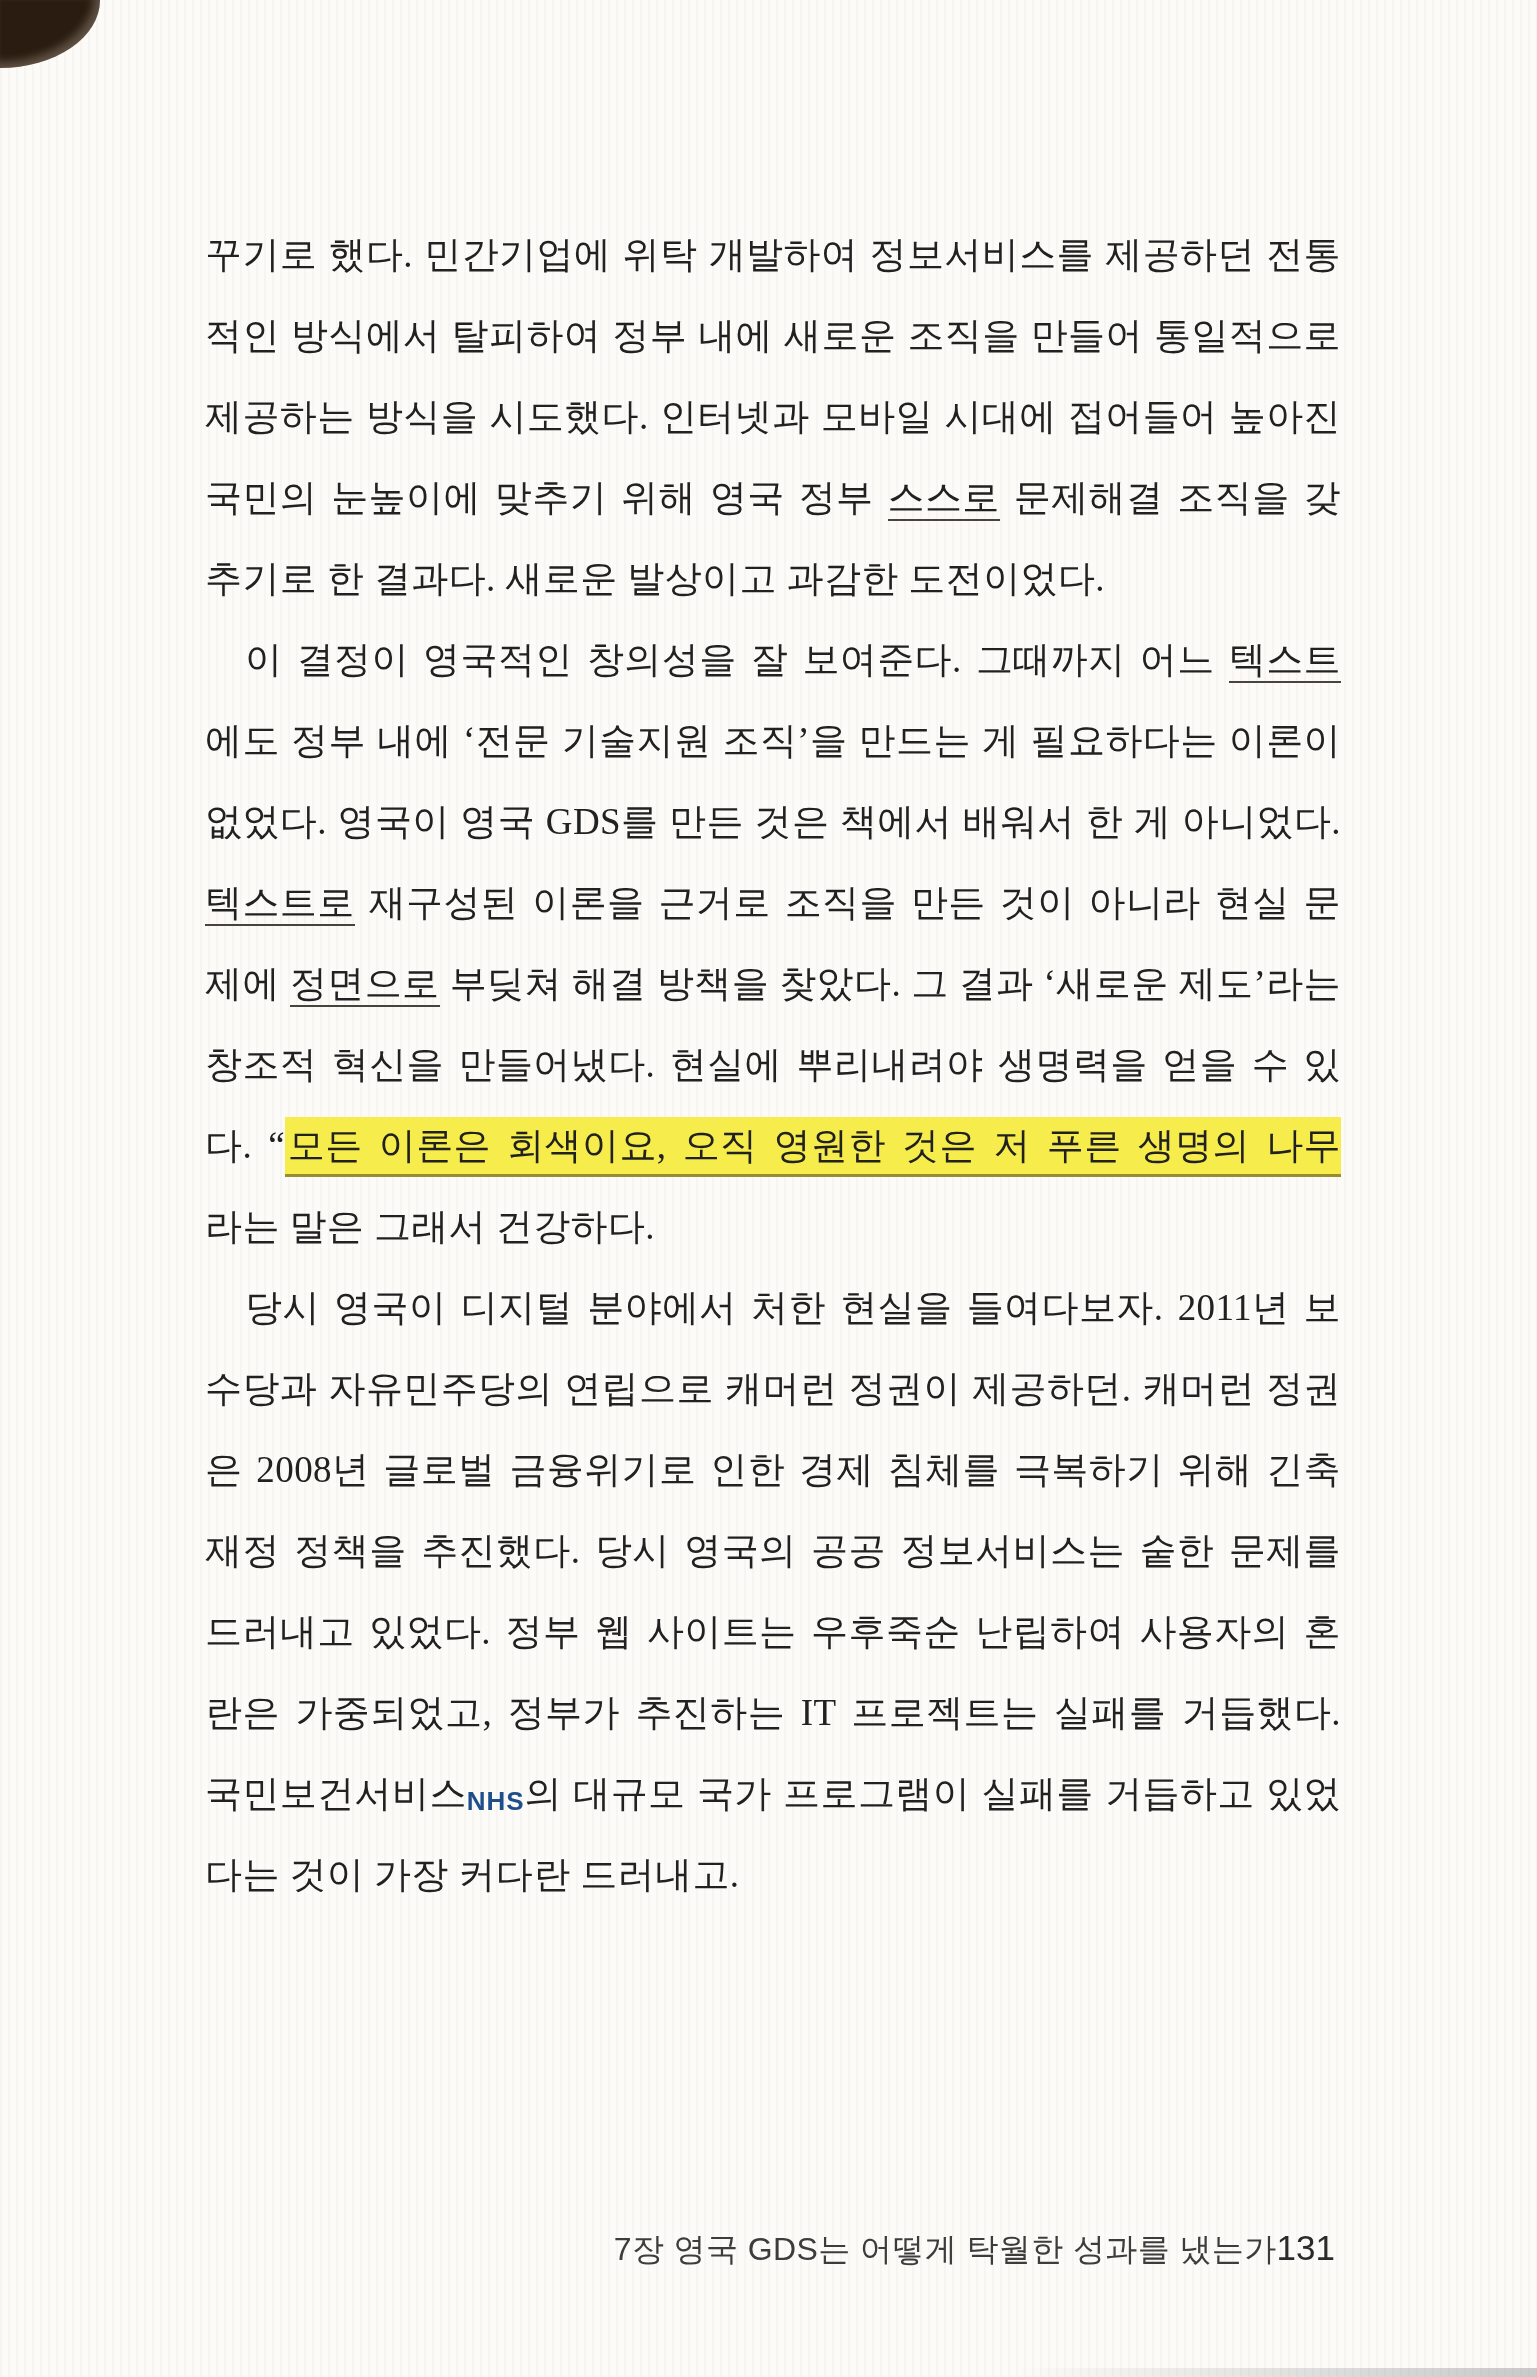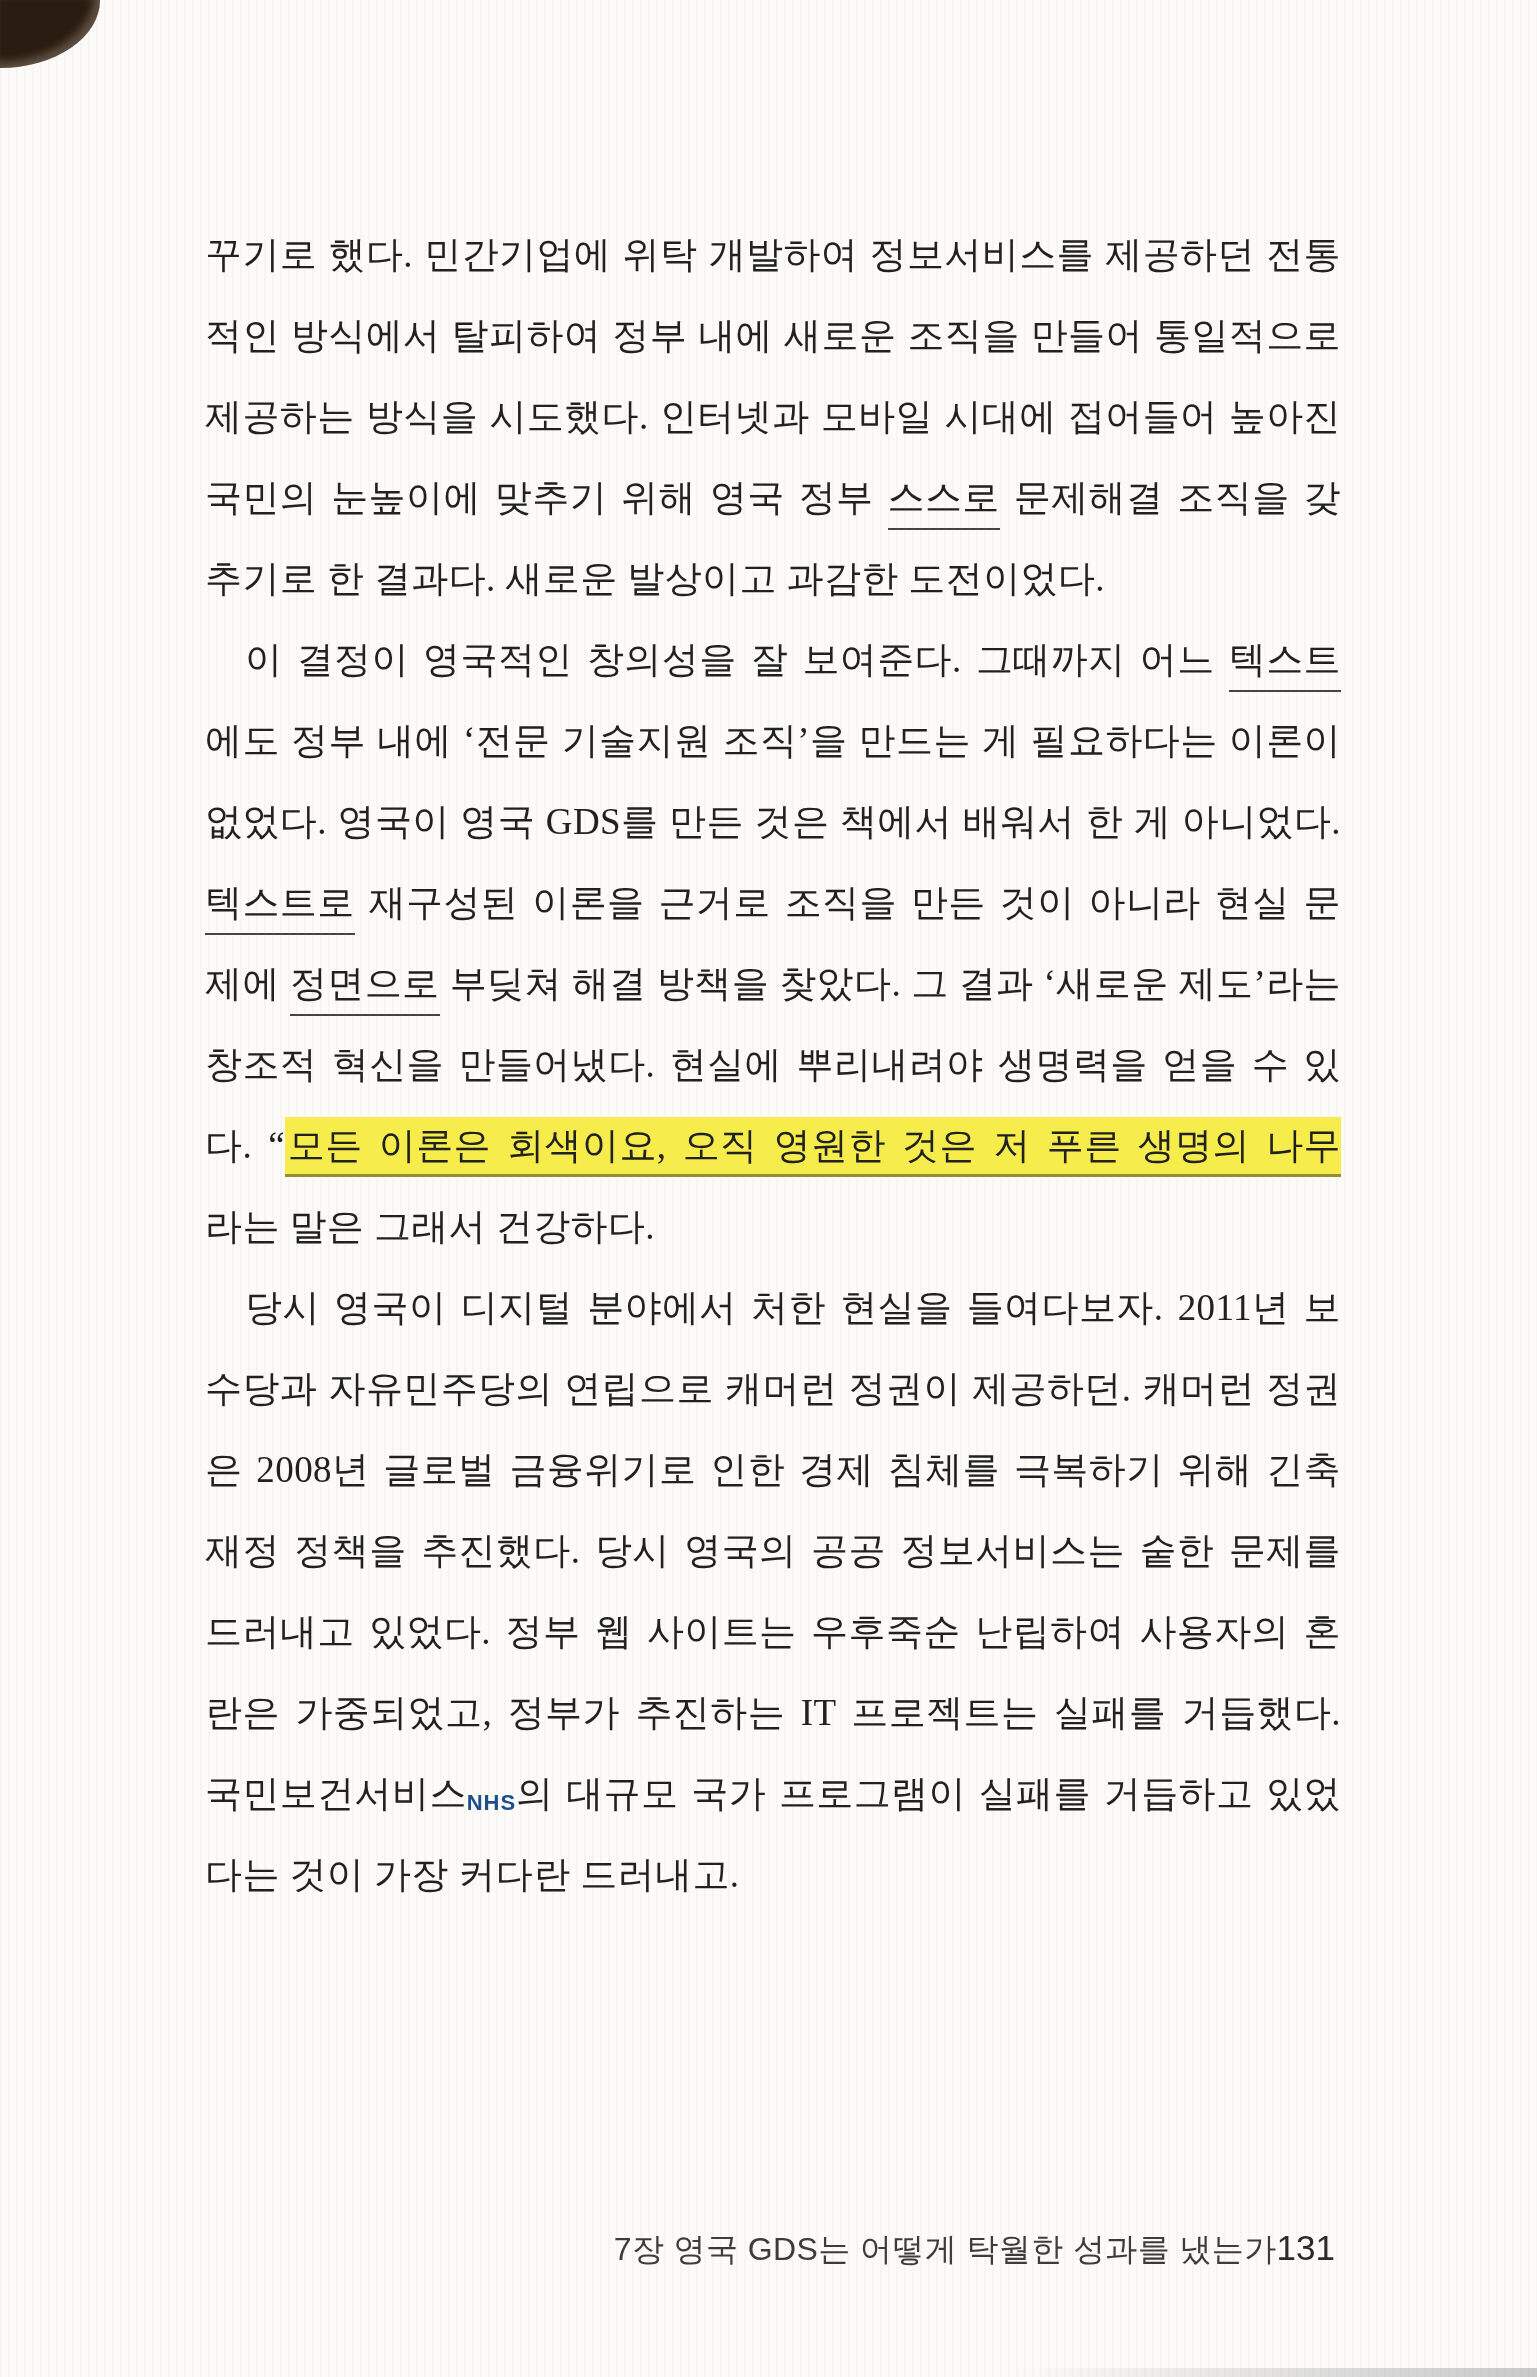--- a/index.html
+++ b/index.html
@@ -45,33 +45,33 @@
     text-align: justify;
     text-align-last: justify;
     white-space: normal;
     letter-spacing: 0.4px;
   }
   .line.lastline { text-align-last: left; }
   .line.indent { text-indent: 40px; }
   
   .seg-u {
     border-bottom: 2.7px solid #47443e;
-    padding-bottom: 10px;
+    padding-bottom: 1px;
   }
   
   .seg-hl {
     background: #f6ec4c;
     padding: 8px 4.5px 8px 2.7px;
     border-bottom: 3.6px solid rgba(92,82,28,0.62);
   }
   
   .seg-nhs {
     font-family: "Liberation Sans", "DejaVu Sans", sans-serif;
     font-weight: bold;
-    font-size: 22px;
+    font-size: 26px;
     color: #1e4e8c;
     vertical-align: -3.6px;
     letter-spacing: 0.9px;
   }
   .page-footer {
     position: absolute;
     right: 202px; top: 2228px;
     display: flex; align-items: baseline; 
     font-family: "Liberation Sans", "DejaVu Sans", sans-serif;
   }

